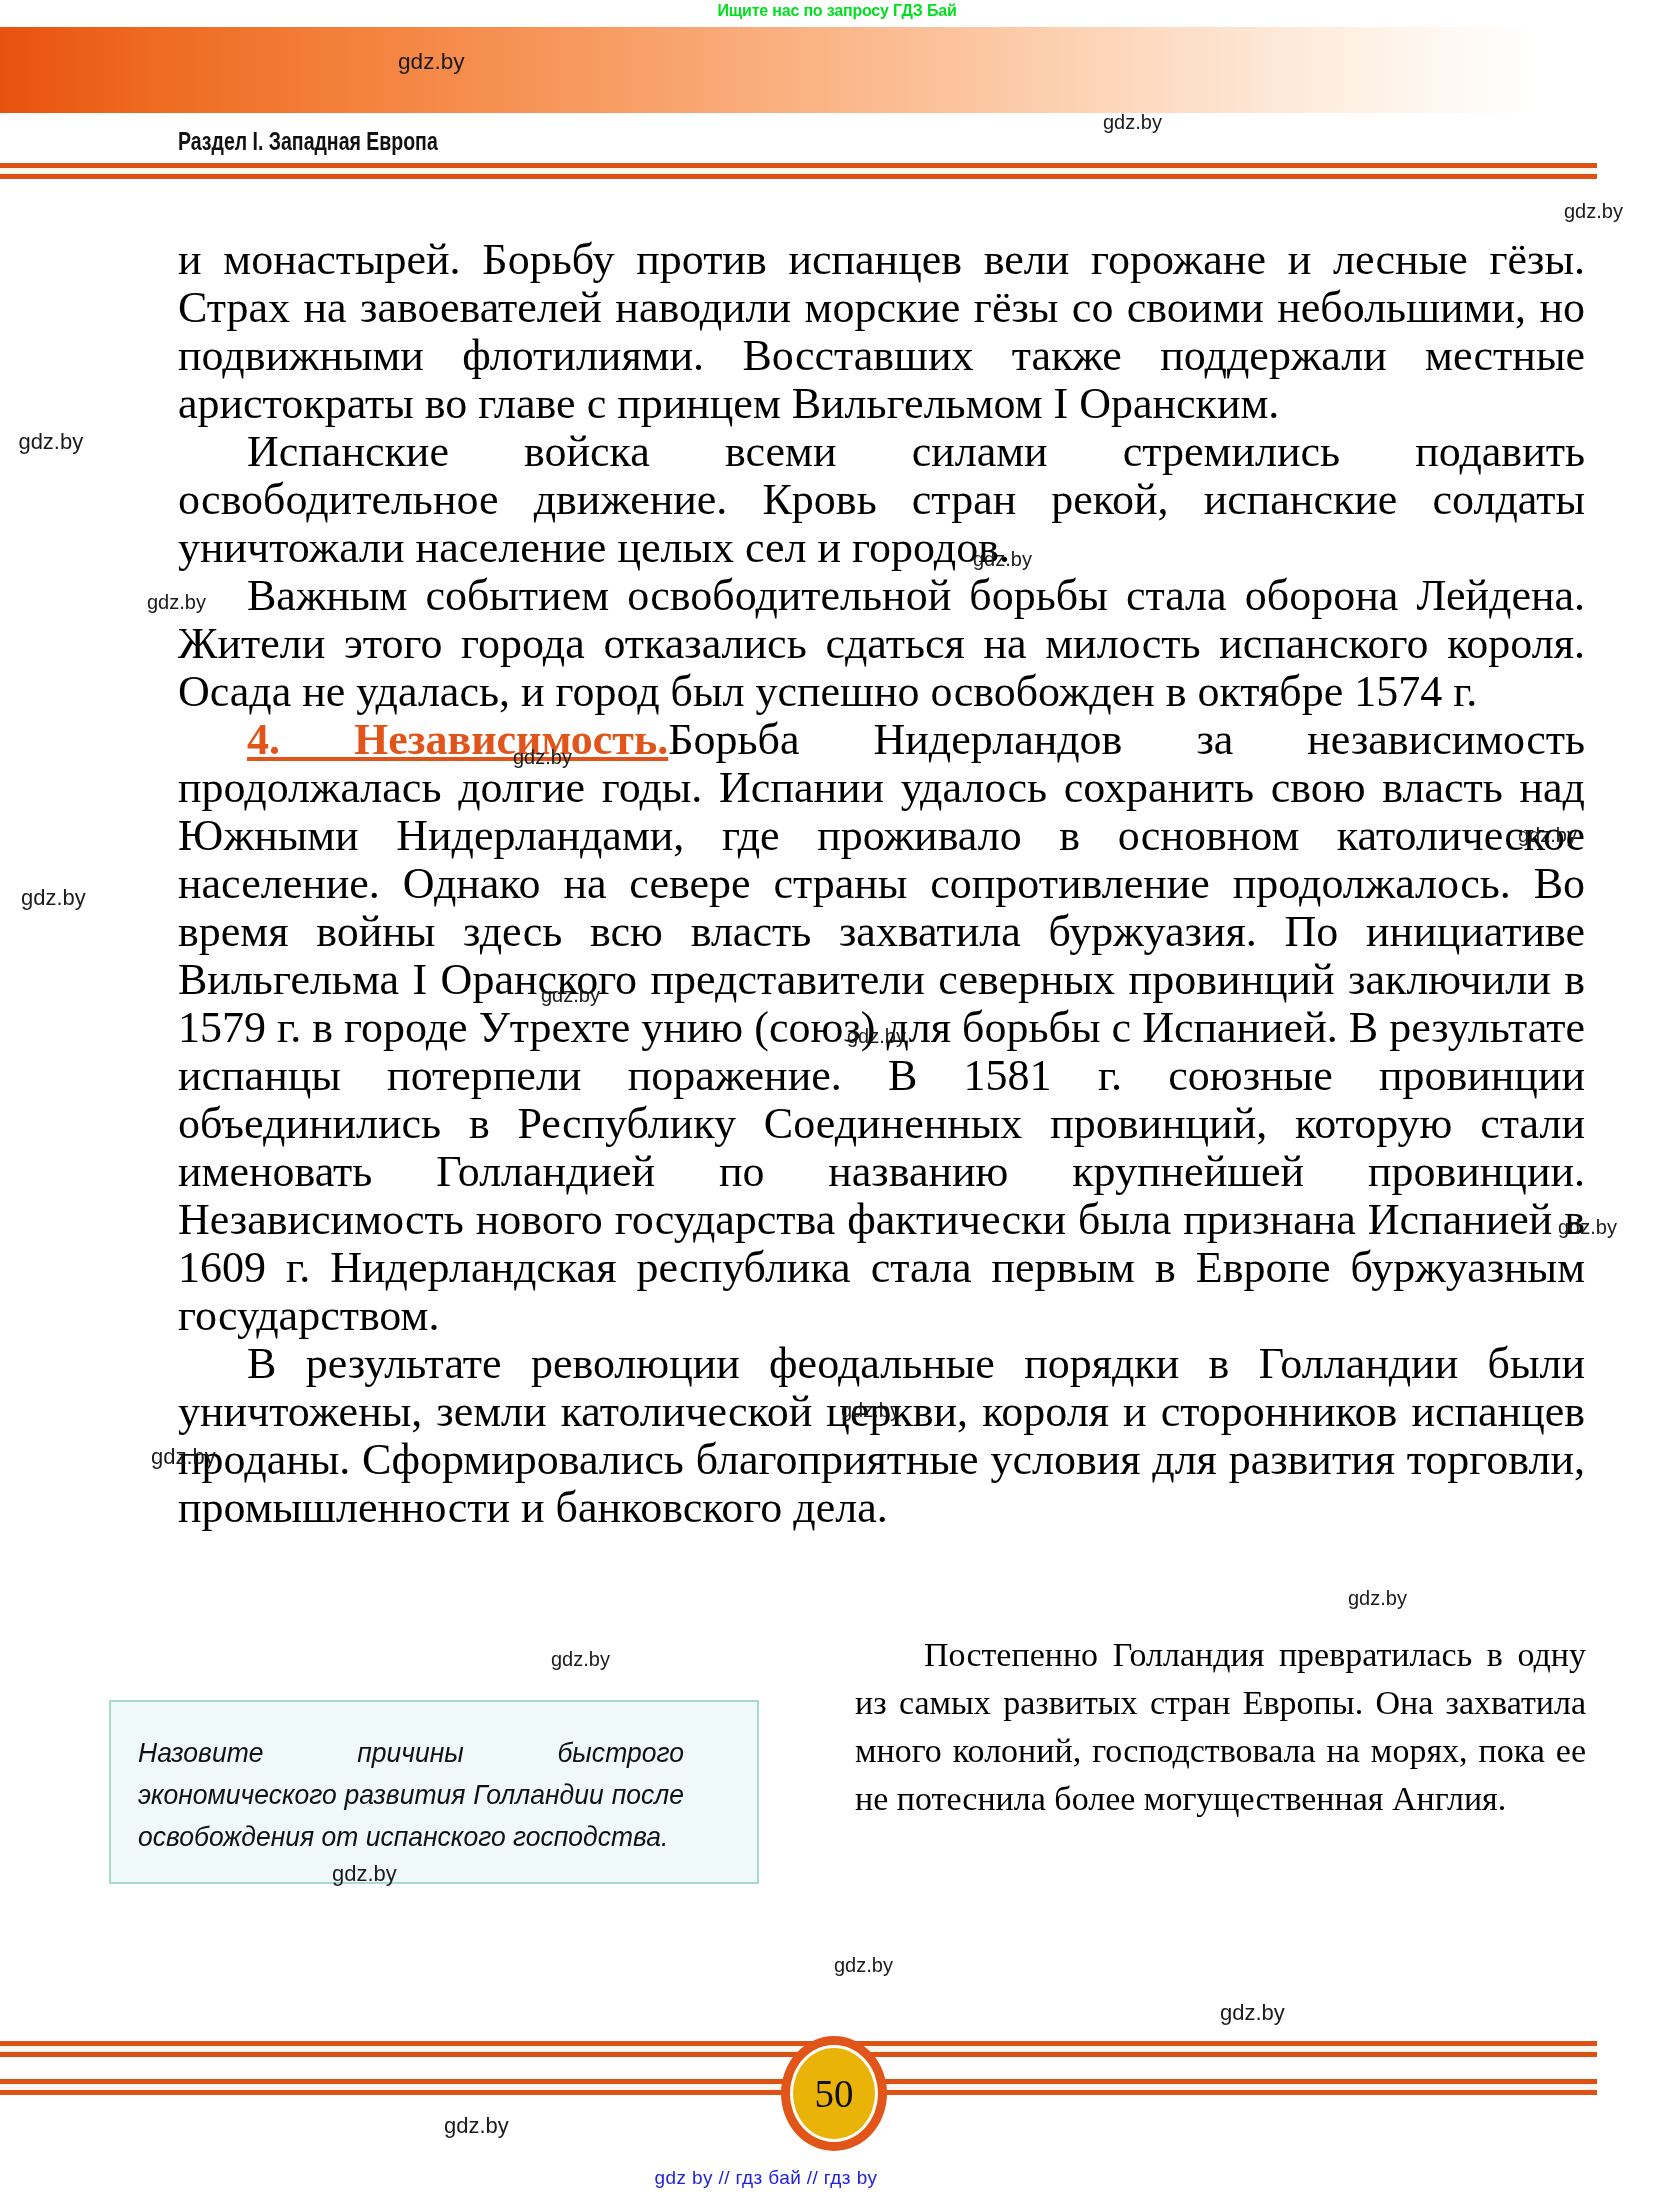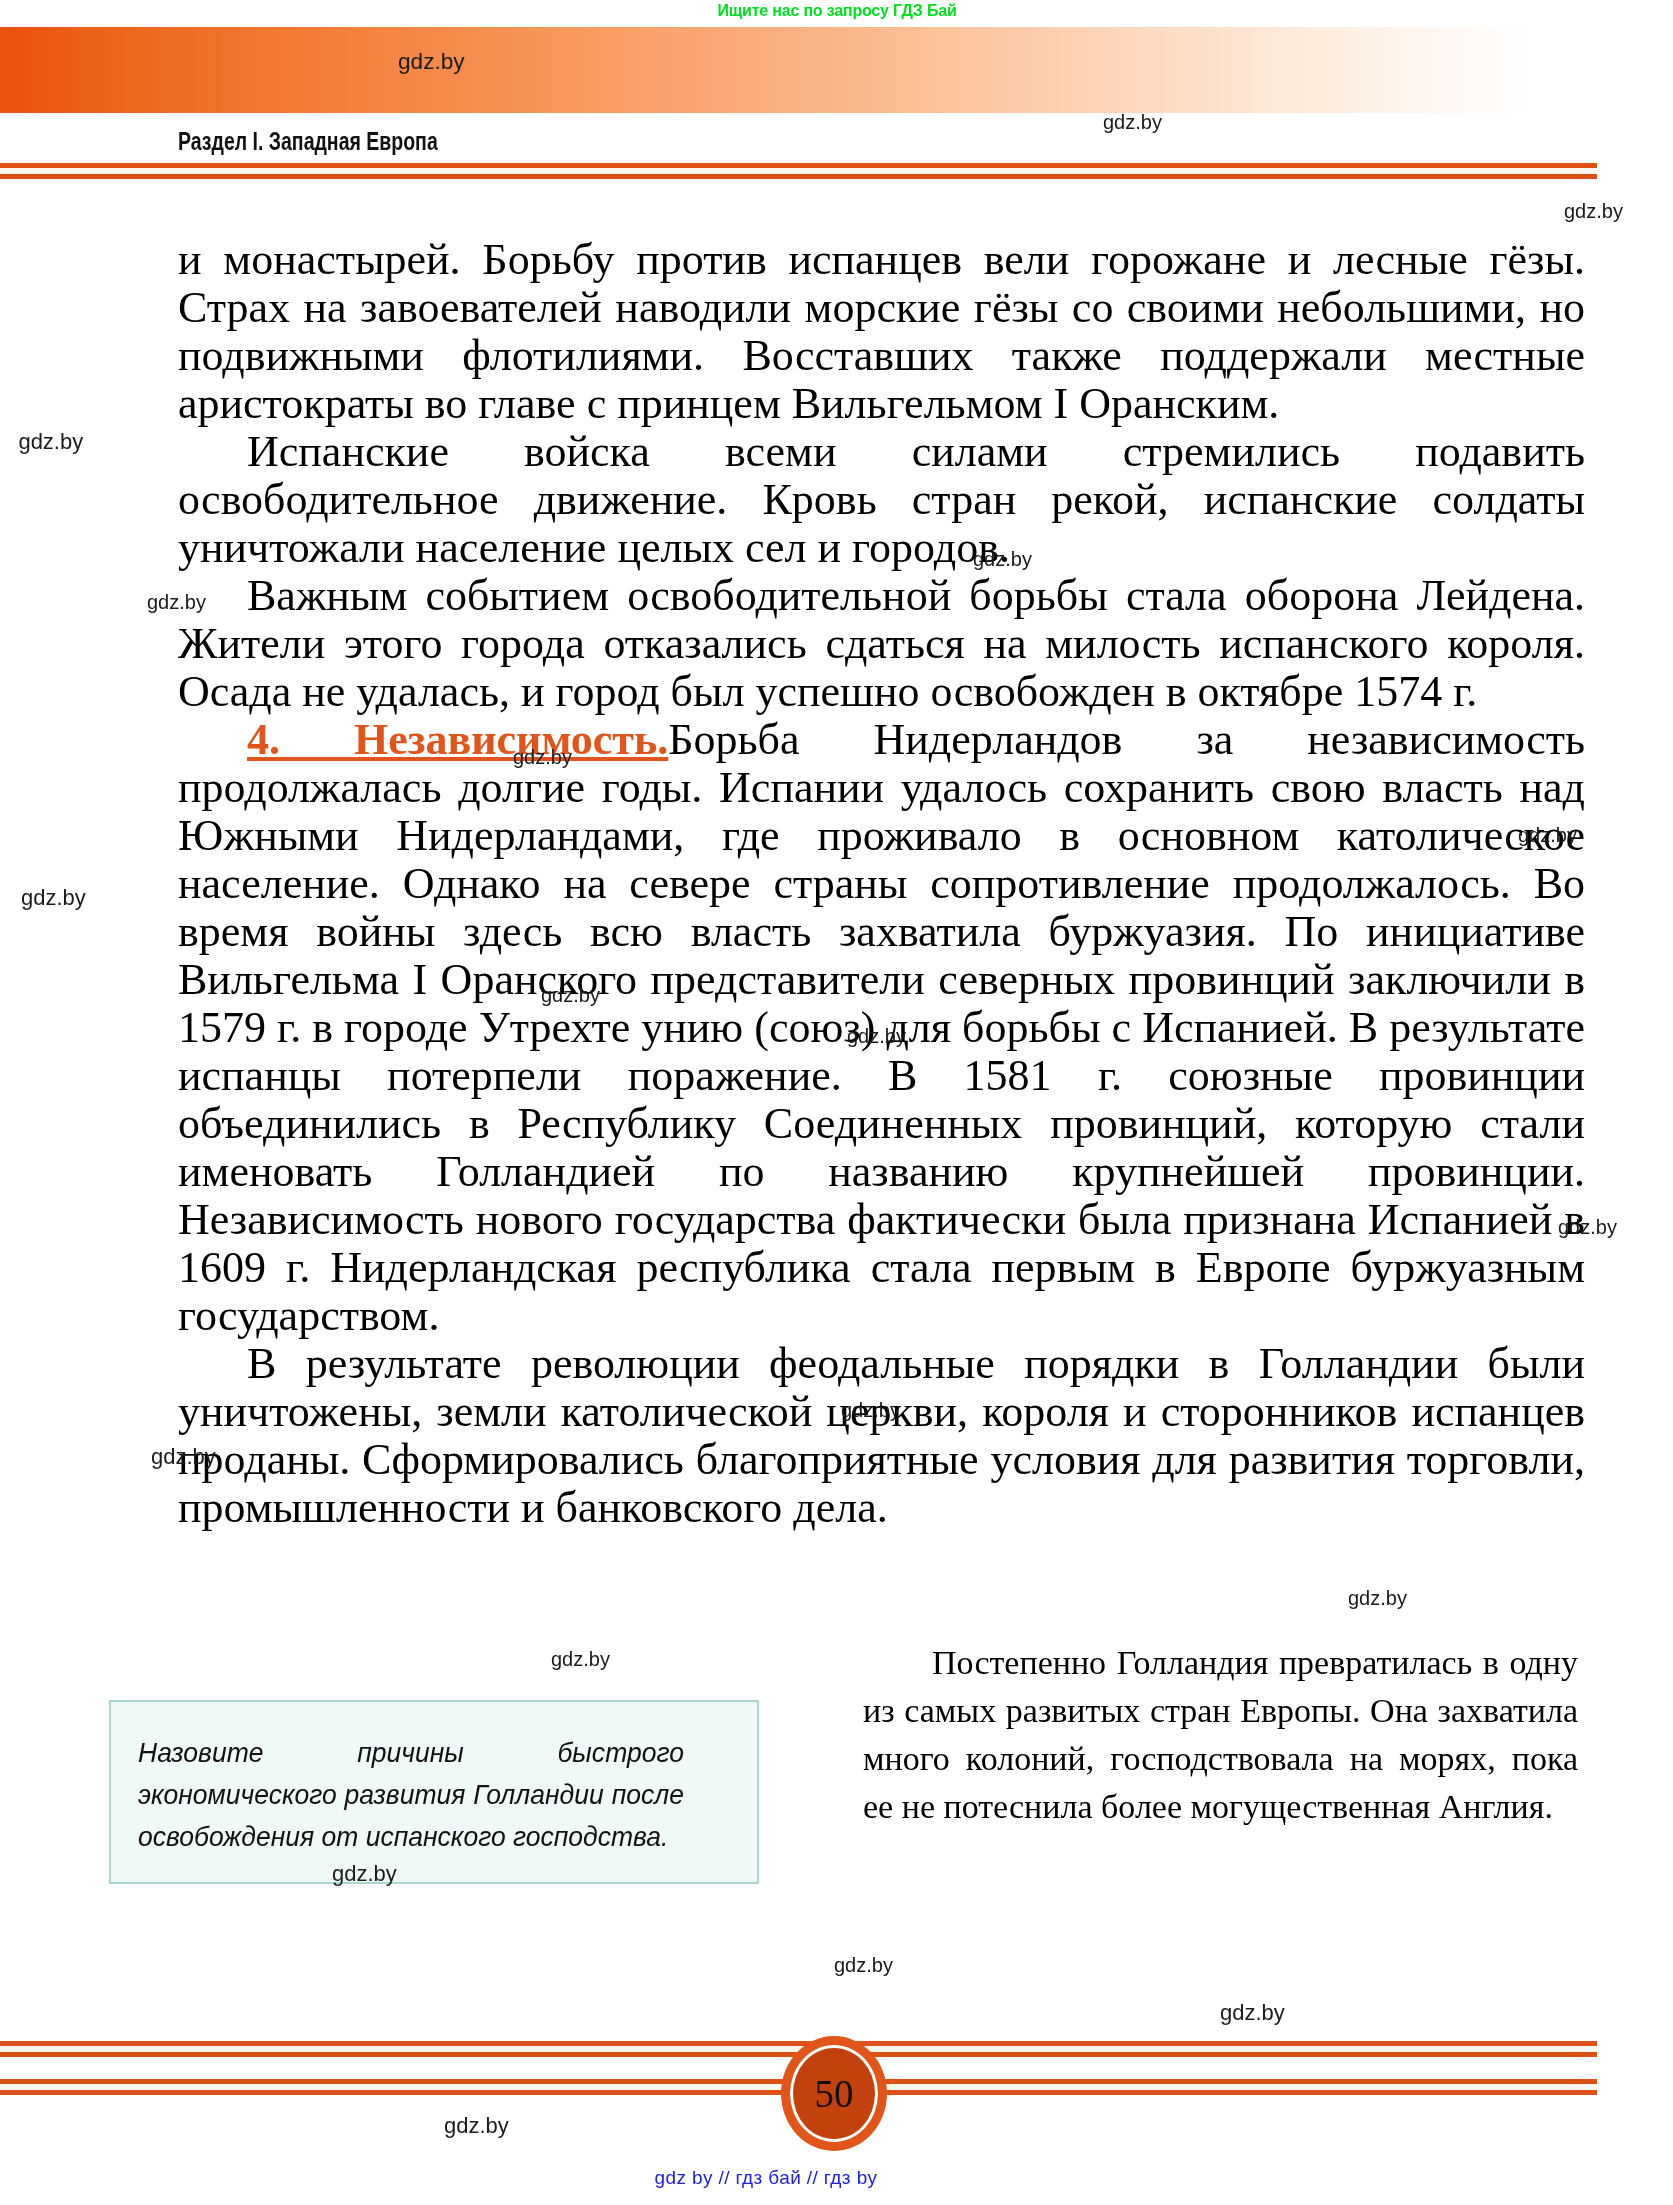--- a/index.html
+++ b/index.html
@@ -139,34 +139,34 @@
     position: absolute;
     left: 855px;
     top: 1631px;
     width: 731px;
     font-size: 34px;
     line-height: 48px;
     text-align: justify;
     text-align-last: left;
   }
   .col-right p {
-    margin: 8px;
+    margin: 0;
     text-indent: 69px;
   }
 
   
   .page-number-circle {
     position: absolute;
     left: 781px;
     top: 2036px;
     width: 88px;
     height: 97px;
     border: 9.2px solid #e2551a;
     border-radius: 50%;
-    background: #c2410c;
+    background: #eab308;
     z-index: 4;
   }
   .page-number-inner {
     position: absolute;
     left: 0; top: 0;
     width: 100%; height: 100%;
     border: 3.4px solid #ffffff;
     border-radius: 50%;
     box-sizing: border-box;
     display: flex;

